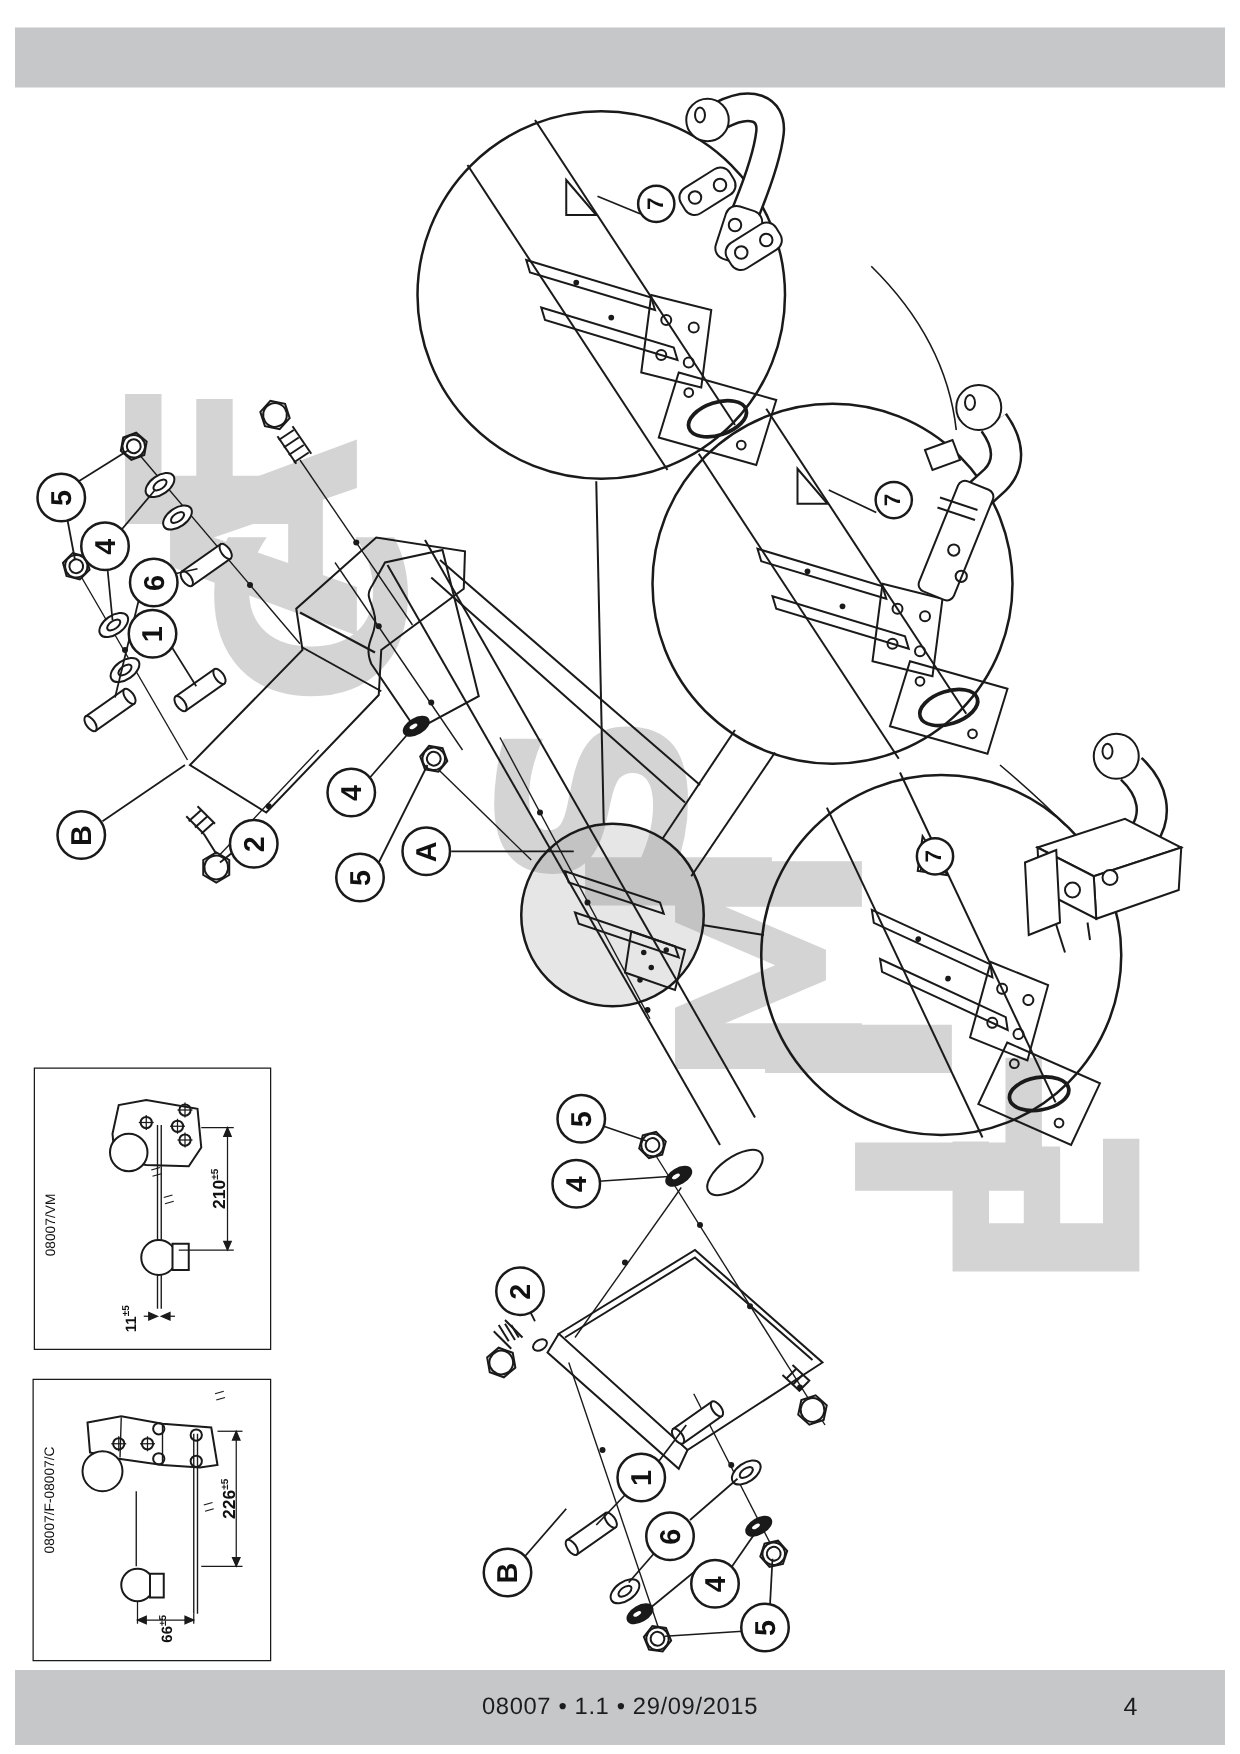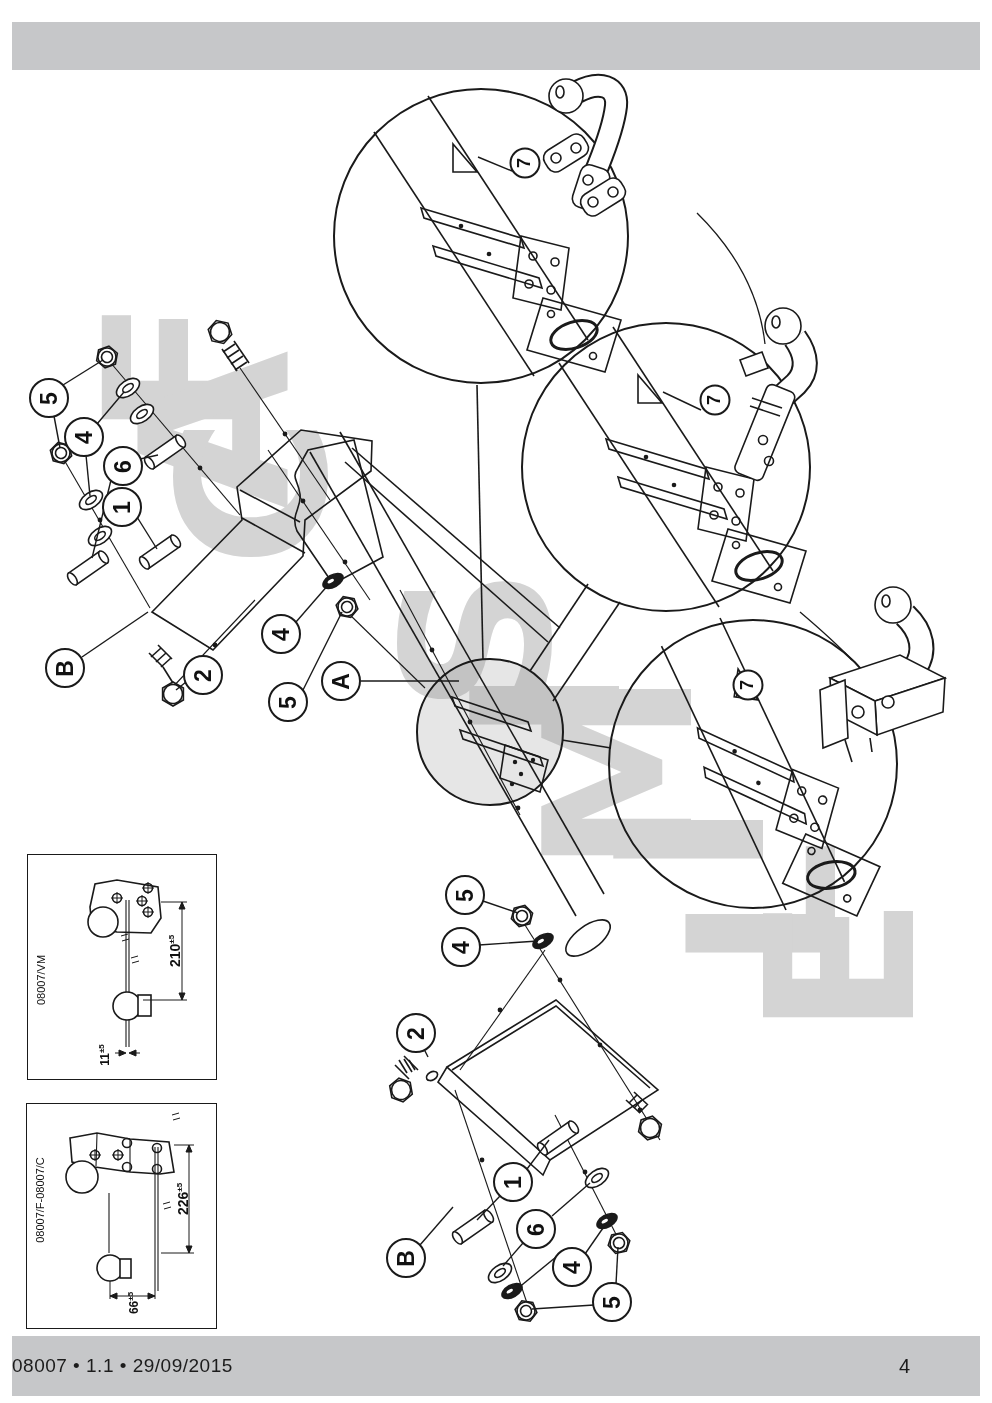--- a/index.html
+++ b/index.html
@@ -1,20 +1,20 @@
 <!DOCTYPE html>
 <html><head>
 <meta charset="utf-8">
 <style>
   html,body{margin:0;padding:0;}
   body{width:992px;height:1403px;position:relative;background:#ffffff;overflow:hidden;
        font-family:"Liberation Sans",sans-serif;}
   .band{position:absolute;left:12px;width:968px;background:#c6c7c9;}
   #band-top{top:22px;height:48px;}
-  #band-bottom{top:1336px;height:60px;display:flex;align-items:center;justify-content:flex-start;}
+  #band-bottom{top:1336px;height:60px;display:flex;align-items:center;justify-content:center;}
   #footer-text{font-size:19px;color:#1c1c1c;letter-spacing:.5px;}
   #page-number{position:absolute;right:70px;top:0;height:100%;display:flex;align-items:center;
        font-size:20px;color:#1c1c1c;}
   #watermark{position:absolute;inset:0;z-index:1;}
   .wm-letter{position:absolute;font-family:"DejaVu Sans",sans-serif;font-weight:bold;
        font-size:205px;color:#d4d4d4;transform:translate(-50%,-50%) rotate(-90deg);line-height:1;}
   #diagram-svg{position:absolute;left:0;top:0;z-index:2;}
   .callout{position:absolute;z-index:3;width:36px;height:36px;border:2.4px solid #1a1a1a;
        border-radius:50%;background:#fff;display:flex;align-items:center;justify-content:center;
        transform:translate(-50%,-50%);}

